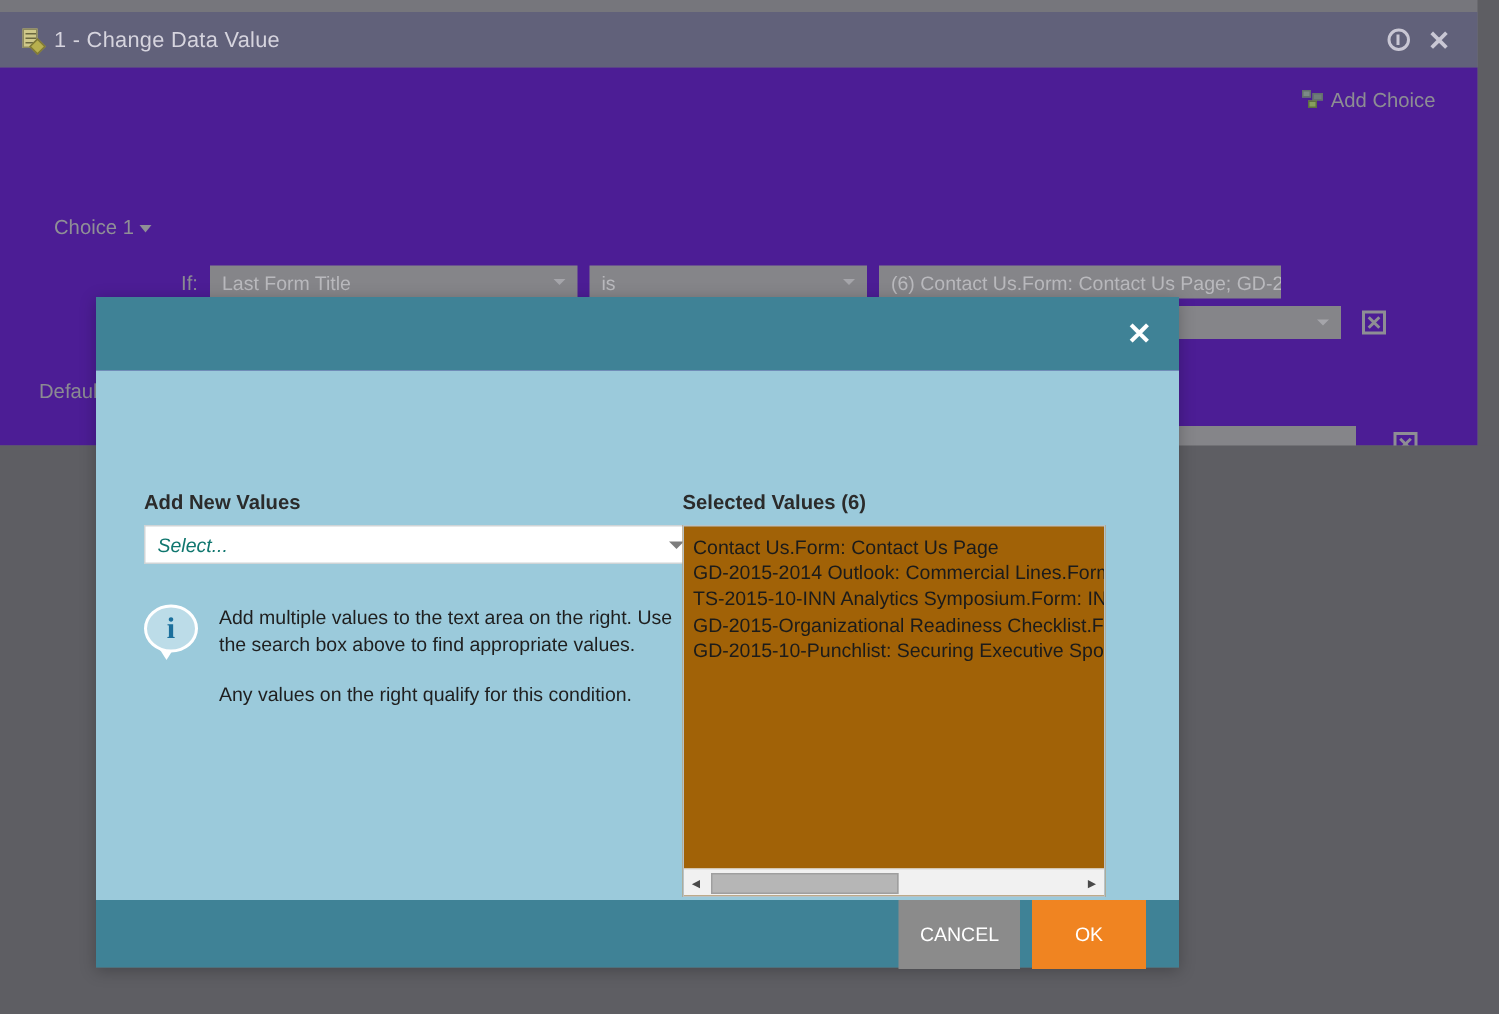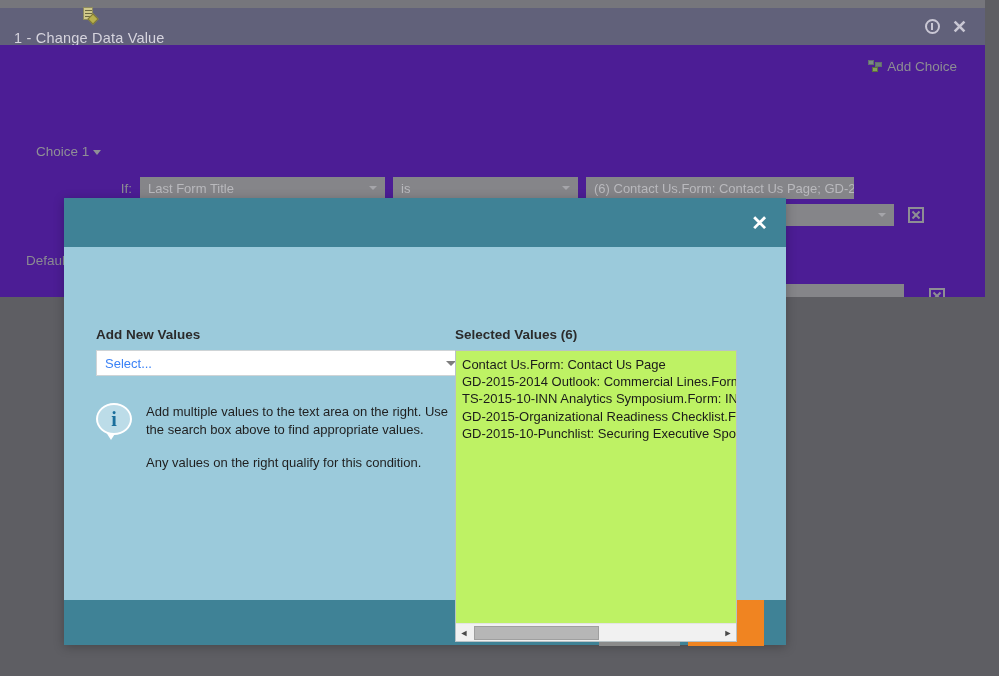--- a/index.html
+++ b/index.html
@@ -14,21 +14,21 @@
   
   #app-window {
     position: absolute; left: 0; top: 0; width: 985px; height: 297px;
     background: #76767c;
   }
   #titlebar {
     position: absolute; left: 0; top: 8px; width: 985px; height: 37px;
     background: #61617a;
     display: flex; align-items: center;
   }
-  #titlebar-left { display: flex; align-items: center; padding-left: 14px; gap: 8px; flex-direction: column; }
+  #titlebar-left { display: flex; align-items: center; padding-left: 14px; gap: 8px; }
   .tb-icon {
     width: 14px; height: 15px; position: relative; display: inline-block;
   }
   .tb-icon .pg {
     position: absolute; left: 1px; top: 0; width: 10px; height: 13px;
     background: #cfc88a; border: 1px solid #8d8a5e;
   }
   .tb-icon .pg::after {
     content: ""; position: absolute; left: 1px; top: 2px; width: 7px; height: 1px;
     box-shadow: 0 0 0 0 #6b6840, 0 3px 0 0 #6b6840, 0 6px 0 0 #6b6840;
@@ -171,21 +171,21 @@
   .btn-cancel { background: #8b8b8b; }
   .btn-ok { background: #f08421; min-width: 76px; }
 
   
   #left-col { position: absolute; left: 32px; top: 80px; width: 370px; }
   .sect-title { font-size: 13.5px; font-weight: bold; color: #2b2b2b; margin-bottom: 8px; }
   .select-box {
     height: 26px; background: #ffffff; border: 1px solid #cfd4d6;
     display: flex; align-items: center; padding: 0 8px; position: relative;
   }
-  .select-placeholder { color: #3b82f6; font-size: 13px; }
+  .select-placeholder { color: #0f766e; font-style: italic; font-size: 13px; }
   .select-caret {
     position: absolute; right: 9px; top: 50%; margin-top: -2px;
     width: 0; height: 0;
     border-left: 5px solid transparent; border-right: 5px solid transparent;
     border-top: 5px solid #7d7d7d;
   }
   #info-block { display: flex; gap: 14px; margin-top: 27px; }
   .info-icon { width: 36px; height: 38px; flex: 0 0 36px; position: relative; }
   .info-icon .bubble {
     position: absolute; left: 0; top: 0; width: 36px; height: 32px;
@@ -202,21 +202,21 @@
     color: #1b6f9c; font-size: 20px; font-weight: bold;
     font-family: "Liberation Serif", serif;
   }
   .info-text { font-size: 13px; color: #1f1f1f; line-height: 1.38; }
   .info-text p { margin: 0; }
   .info-text p.second { margin-top: 15px; }
 
   
   #right-col { position: absolute; left: 391px; top: 80px; width: 282px; }
   #list-box {
-    background: #bef264; border: 1px solid #b8c2c6; height: 292px;
+    background: #a16207; border: 1px solid #b8c2c6; height: 248px;
     position: relative; overflow: hidden;
   }
   #list-items {
     padding: 5px 0 0 6px; overflow: hidden; height: 224px;
   }
   .list-item {
     font-size: 13px; color: #1b1b1b; line-height: 17.2px;
     white-space: nowrap; overflow: hidden;
   }
   #hscroll {

